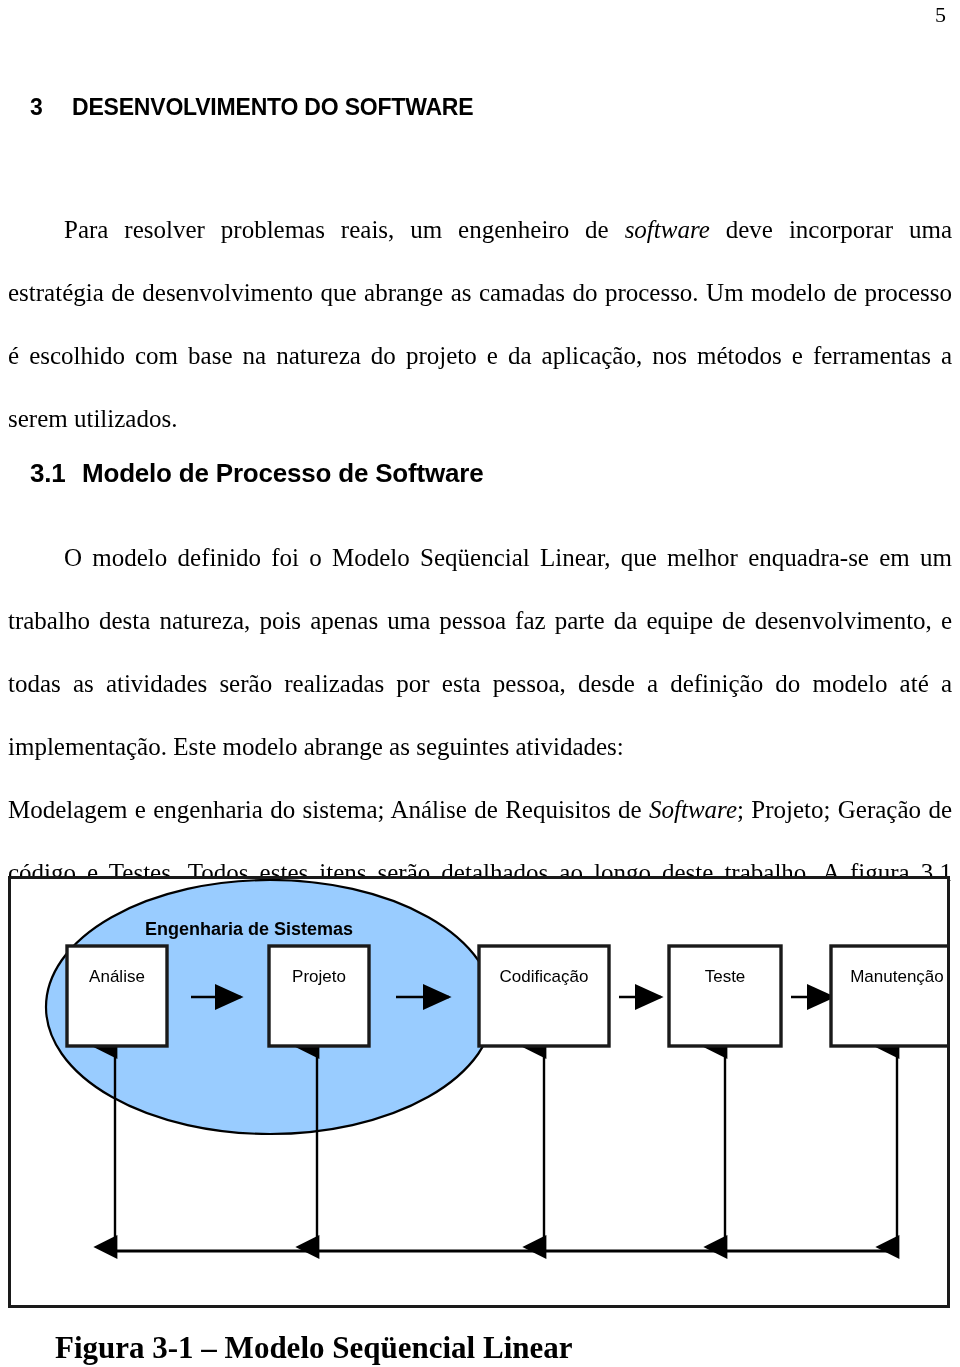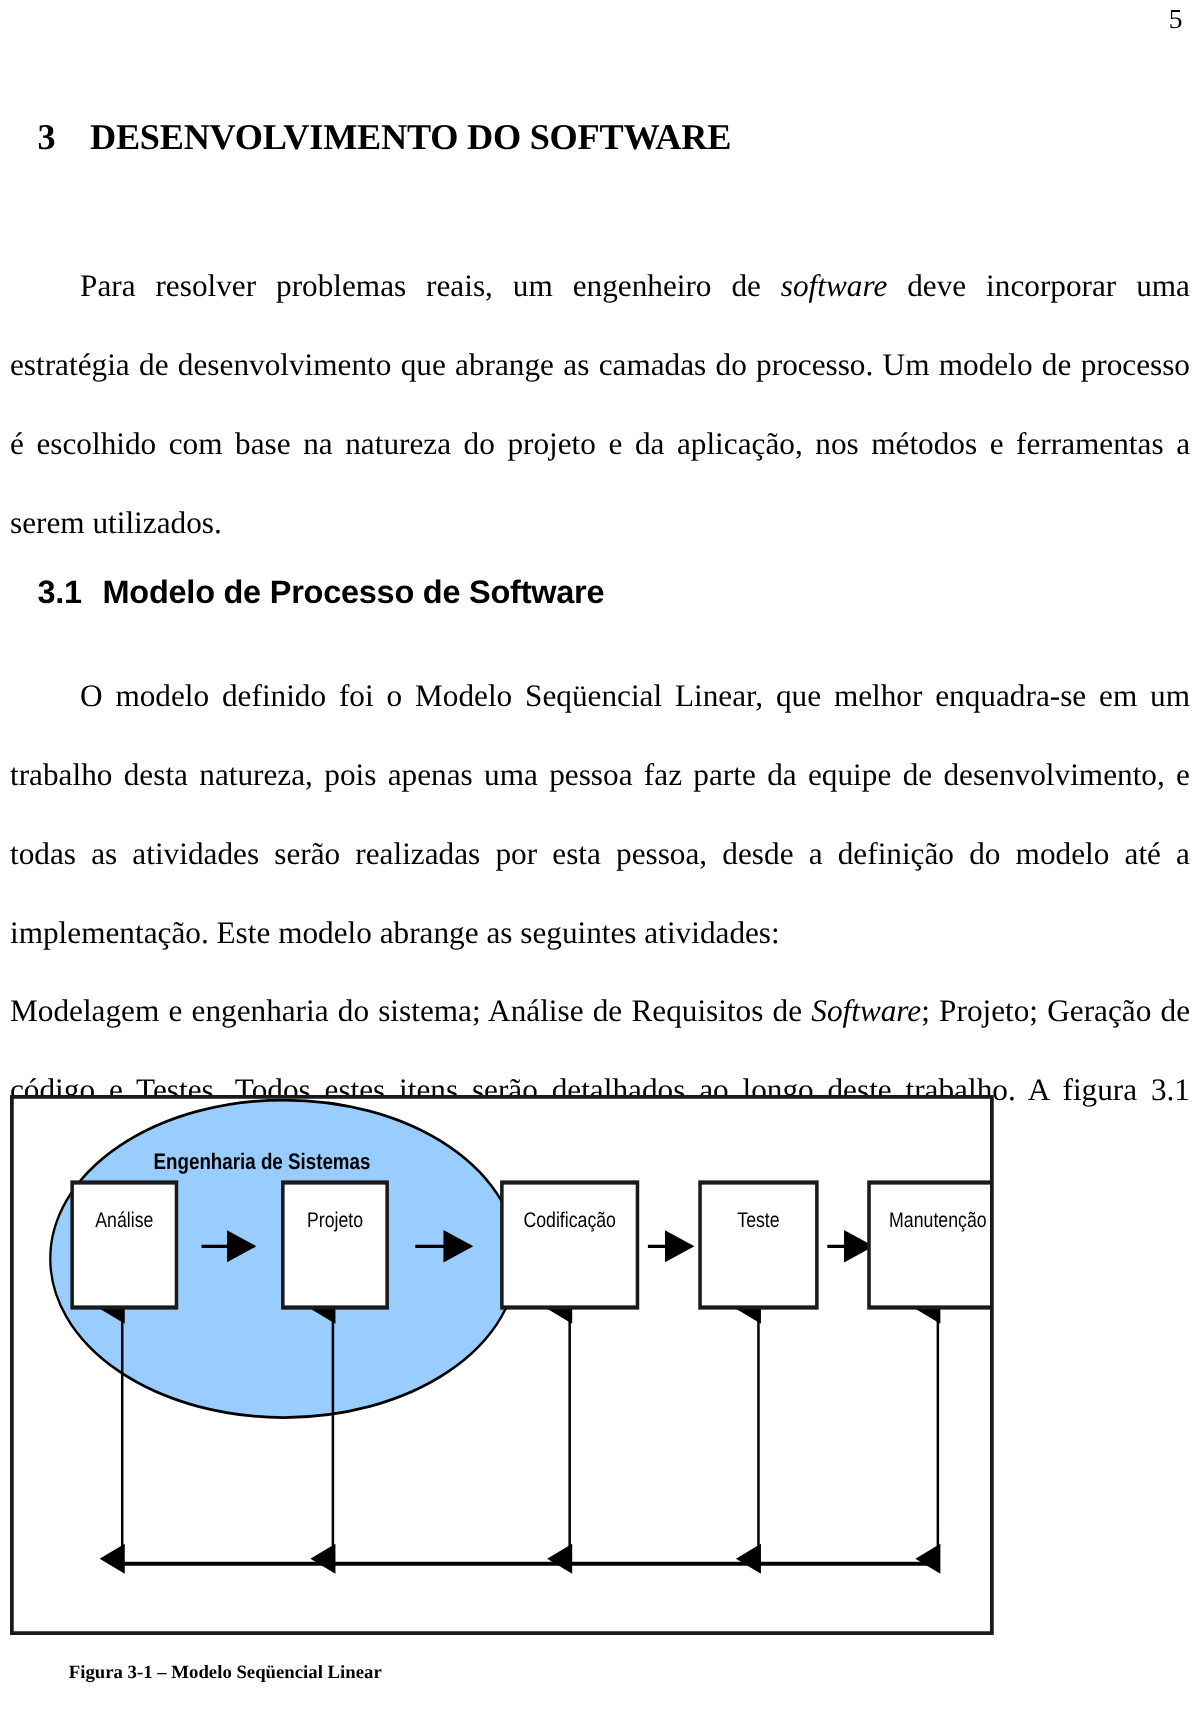--- a/index.html
+++ b/index.html
@@ -32,23 +32,23 @@
     font-size: 22px;
     line-height: 1;
     color: #000;
   }
 
   
   .h1 {
     position: absolute;
     left: 30px;
     top: 94px;
-    font-family: Liberation Serif, serif;
+    font-family: Liberation Sans, sans-serif;
     font-weight: bold;
-    font-size: 29px;
+    font-size: 23px;
     letter-spacing: -0.2px;
     white-space: nowrap;
   }
   .h1 .num { display: inline-block; width: 42px; }
 
   .h2 {
     position: absolute;
     left: 30px;
     top: 458px;
     font-family: "Liberation Sans", sans-serif;
@@ -77,37 +77,37 @@
   .para i { font-style: italic; }
 
   
   .para.p2 .brk { display: block; height: 0; }
 
   
   .figure-frame {
     position: absolute;
     left: 8px;
     top: 876px;
-    width: 787px;
+    width: 942px;
     height: 432px;
     border: 3px solid #1a1a1a;
     box-sizing: border-box;
     background: #ffffff;
   }
 
   .figure-svg { display: block; width: 100%; height: 100%; }
 
   
   .fig-caption {
     position: absolute;
     left: 55px;
     top: 1330px;
     font-family: "Liberation Serif", serif;
     font-weight: bold;
-    font-size: 15px;
+    font-size: 31px;
     white-space: nowrap;
   }
 
   
 </style>
 </head>
 <body>
 
 <div class="page">
 

